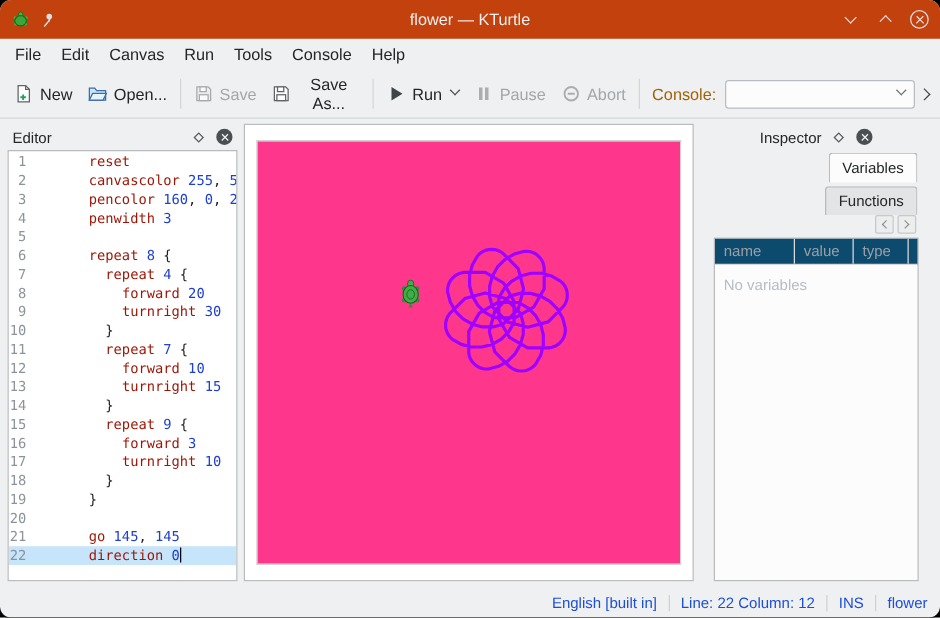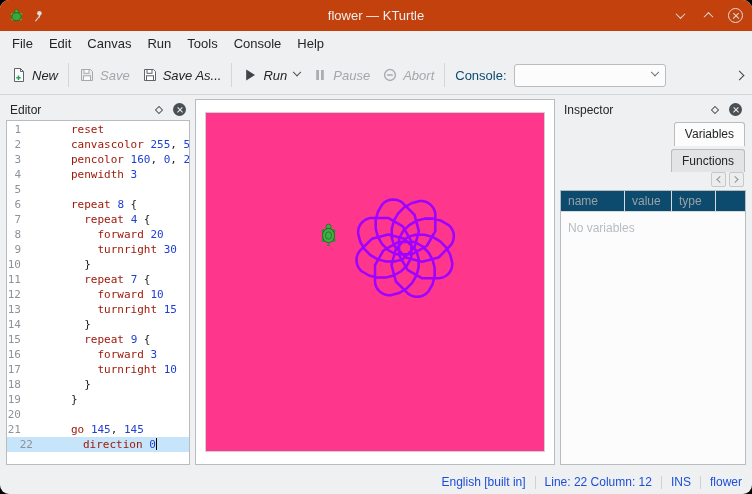--- a/index.html
+++ b/index.html
@@ -22,52 +22,52 @@
   .xbar.a{ transform:translate(-50%,-50%) rotate(45deg); }
   .xbar.b{ transform:translate(-50%,-50%) rotate(-45deg); }
 
   
   .menubar{ height:25px; display:flex; align-items:center; padding:0 4px; font-size:13px; color:#232627; flex-shrink:0; }
   .menu-item{ padding:3px 8px; border-radius:3px; }
 
   
   .toolbar{ height:39px; display:flex; align-items:center; padding:0 5px; border-bottom:1px solid #d4d6d7; flex-shrink:0; }
   .tbtn{ display:flex; align-items:center; gap:5px; padding:5px 6px; border:none; background:transparent;
-         font-family:inherit; font-size:13px; color:#232627; border-radius:3px;font-style:italic; }
+         font-family:inherit; font-size:13px; color:#232627; border-radius:3px; }
   .tbtn.disabled{ color:#a3a7aa; }
   .ticon{ width:16px; height:16px; display:inline-flex; }
   .ticon svg{ width:16px; height:16px; }
   .tsep{ width:1px; height:24px; background:#d4d6d7; margin:0 4px; flex-shrink:0; }
   .dd-chev{ display:inline-block; width:6px; height:6px; border-right:1.4px solid #4b5054; border-bottom:1.4px solid #4b5054; transform:rotate(45deg) translate(-2px,-2px); margin-left:2px; }
-  .console-wrap{ display:flex; align-items:center; gap:7px; margin-left:6px; font-size:13px; color:#0c4a6e; }
+  .console-wrap{ display:flex; align-items:center; gap:7px; margin-left:6px; font-size:13px; color:#a16207; }
   .combo{ width:152px; height:23px; background:#fcfcfc; border:1px solid #b9bdc0; border-radius:3px;
           display:flex; align-items:center; justify-content:flex-end; padding-right:7px; }
   .combo .dd-chev{ border-color:#6d7275; }
   .tb-overflow{ margin-left:auto; padding:2px 4px; display:flex; }
   .tb-overflow .chevr{ width:7px; height:7px; border-right:1.6px solid #3f4447; border-bottom:1.6px solid #3f4447; transform:rotate(-45deg); }
 
   
   .dockarea{ flex:1; display:flex; gap:5px; padding:4px 6px 5px 6px; min-height:0; }
   .panel{ display:flex; flex-direction:column; min-width:0; }
   .editor-panel{ width:184px; flex-shrink:0; }
   .canvas-panel{ flex:1; }
-  .inspector-panel{ width:186px; flex-shrink:0; }
+  .inspector-panel{ width:186px; flex-shrink:0;align-items:center; }
 
   .panel-titlebar{ height:21px; display:flex; align-items:center; font-size:12px; color:#232627; padding:0 3px 0 4px; gap:6px; flex-shrink:0; }
   .panel-title{ flex:1; }
   .panel-btn{ width:15px; height:15px; display:flex; align-items:center; justify-content:center; }
   .diamond{ width:6px; height:6px; border:1.2px solid #585d61; transform:rotate(45deg); display:inline-block; }
   .pclose{ width:13px; height:13px; background:#4a4f53; border-radius:50%; position:relative; display:inline-block; }
   .pclose .xbar{ width:7px; height:1.3px; background:#eff0f1; }
 
   
   .editor-body{ flex:1; background:#fff; border:1px solid #b9bcbe; overflow:hidden;
                 font-family:"DejaVu Sans Mono", monospace; font-size:11px; line-height:15px; padding-top:1px; }
   .line{ display:flex; height:15px; }
-  .line.cur{ background:#c6e4fa;padding-left:12px; }
+  .line.cur{ background:#c6e4fa; }
   .ln{ width:18px; flex-shrink:0; text-align:right; padding-right:4px; color:#8d939a; }
   .code{ white-space:pre; flex:1; padding-left:2px; color:#1b1e20;margin-left:44px; }
   .tok-k{ color:#9c1404; }
   .tok-n{ color:#1d3fd4; }
   .tok-p{ color:#1b1e20; }
   .caret{ display:inline-block; width:1.3px; height:12px; background:#000; vertical-align:-2px; }
 
   
   .canvas-host{ flex:1; background:#fff; border:1px solid #b9bcbe; display:flex; align-items:center; justify-content:center; min-height:0; }
   .canvas-square{ height:calc(100% - 26px); aspect-ratio:1/1; box-shadow:0 0 0 1px rgba(0,0,0,.18); }
@@ -149,20 +149,29 @@
   <div class="toolbar">
     <button class="tbtn">
       <span class="ticon">
         <svg viewBox="0 0 16 16">
             <path d="M3.5 1.5 h6 l3 3 v10 h-9 z" fill="#fdfdfd" stroke="#5f6468"></path>
             <path d="M9.5 1.5 v3 h3" fill="none" stroke="#5f6468"></path>
             <path d="M5.3 10.8 h4.4 M7.5 8.6 v4.4" stroke="#27a05a" stroke-width="1.5" fill="none"></path>
           </svg>
       </span>
       <span>New</span>
+    </button>
+    <button class="tbtn">
+      <span class="ticon">
+        <svg viewBox="0 0 16 16">
+            <path d="M1.5 3.5 h4.3 l1.5 2 h7.2 v7.5 h-13 z" fill="#cde6f8" stroke="#3b6ea5"></path>
+            <path d="M1.5 13 l2.6-5.3 h11 l-2.6 5.3 z" fill="#e8f3fc" stroke="#3b6ea5"></path>
+          </svg>
+      </span>
+      <span>Open...</span>
     </button>
     <span class="tsep"></span>
     <button class="tbtn disabled">
       <span class="ticon">
         <svg viewBox="0 0 16 16">
             <path d="M2.5 2.5 h9 l2 2 v9 h-11 z" fill="#ececed" stroke="#a6aaad"></path>
             <rect x="5" y="2.5" width="5" height="3.8" fill="#fafafa" stroke="#a6aaad"></rect>
             <rect x="4.5" y="8.8" width="7" height="4.7" fill="#fafafa" stroke="#a6aaad"></rect>
           </svg>
       </span>

